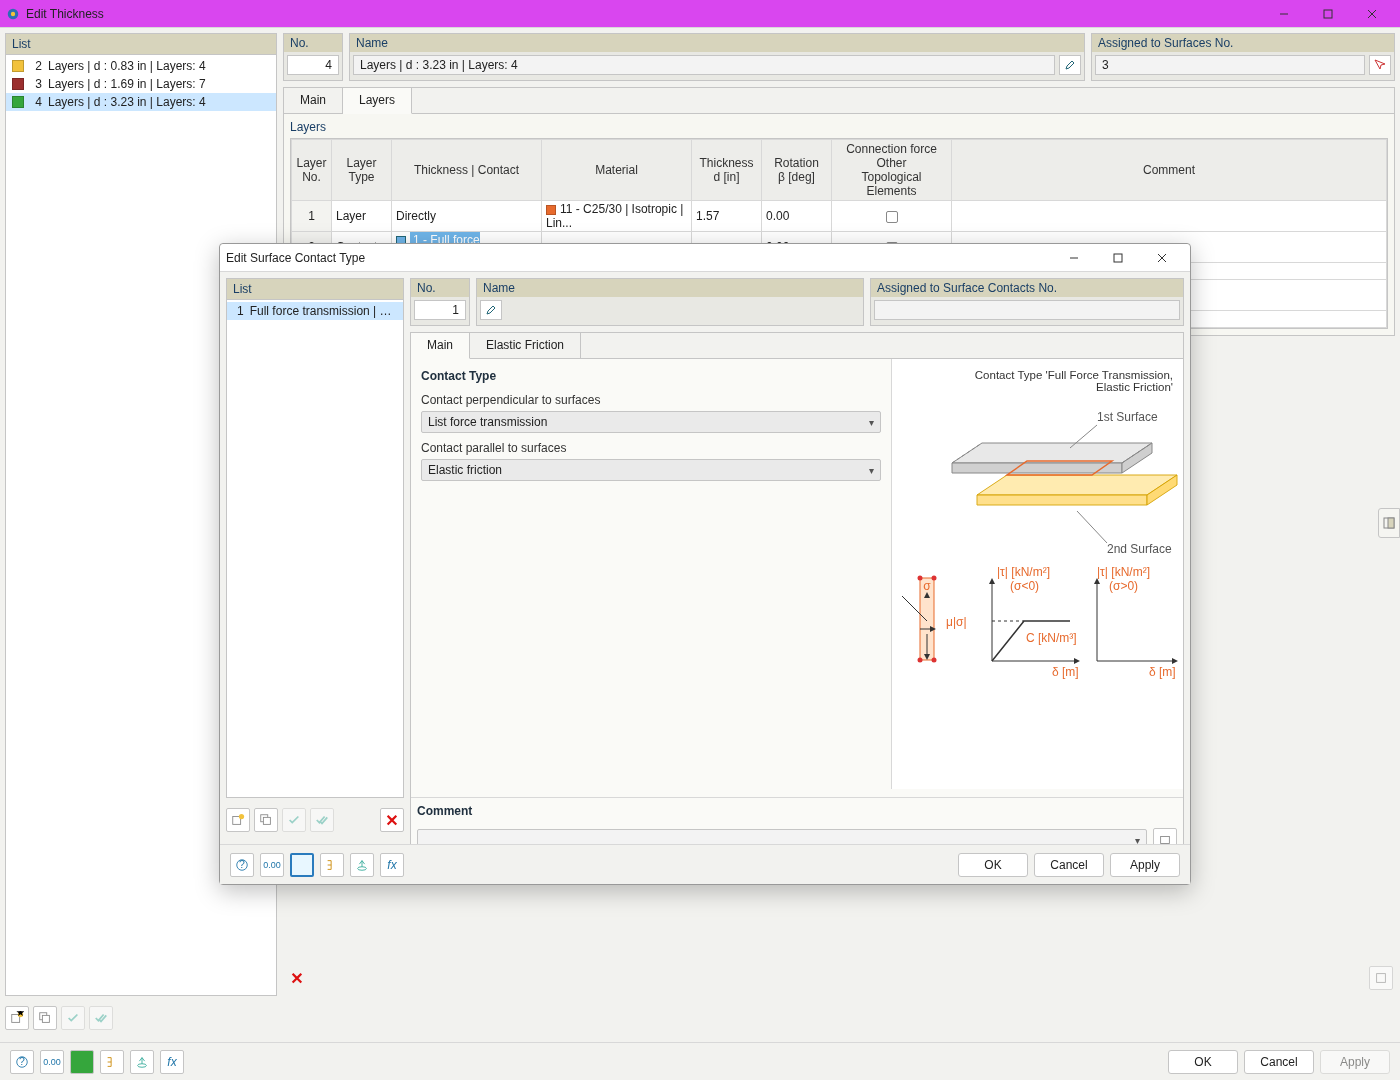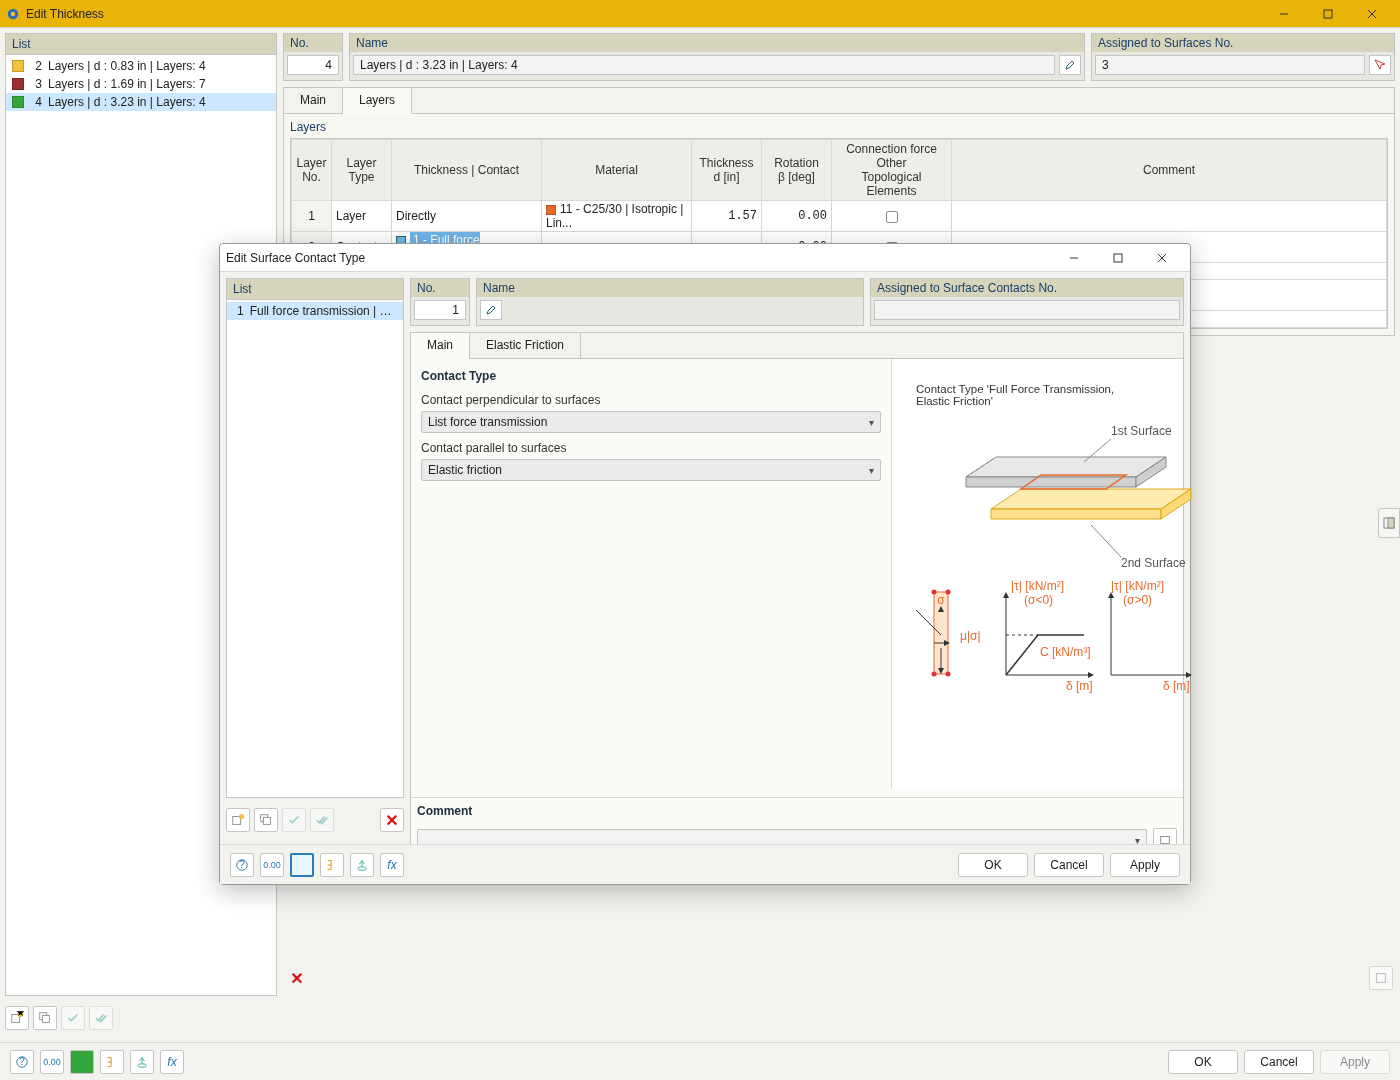--- a/index.html
+++ b/index.html
@@ -13,21 +13,21 @@
   --blue-sel2:#6fb4e8;
   --text:#222;
   --muted:#555;
   --tab-active:#fafaf7;
 }
 *{box-sizing:border-box;font-family:"Segoe UI",Arial,sans-serif;font-size:12px;color:var(--text);}
 html,body{margin:0;padding:0;background:#fff;width:1400px;height:1080px;overflow:hidden;}
 body{background:var(--panel);}
 .chk{display:inline-block;width:12px;height:12px;border:1px solid #888;border-radius:2px;background:#fff;vertical-align:middle;}
 .swatch{display:inline-block;width:10px;height:10px;vertical-align:middle;margin-right:4px;border:1px solid rgba(0,0,0,.2);}
-.titlebar{display:flex;align-items:center;height:28px;background:#eab308;border-bottom:1px solid var(--border2);padding:0 6px;}
+.titlebar{display:flex;align-items:center;height:28px;background:#d946ef;border-bottom:1px solid var(--border2);padding:0 6px;}
 .titlebar .icon{width:14px;height:14px;margin-right:6px;display:flex;align-items:center;justify-content:center;}
 .titlebar .spacer{flex:1;}
 .winbtn{width:44px;height:28px;display:flex;align-items:center;justify-content:center;color:#333;}
 .winbtn svg{width:10px;height:10px;stroke:#333;}
 .main-shell{position:absolute;top:28px;left:0;right:0;bottom:38px;background:var(--panel);padding:5px;}
 .col-list{position:absolute;top:5px;left:5px;width:272px;bottom:46px;background:#fff;border:1px solid var(--border);}
 .group-hdr{background:var(--hdr);padding:3px 6px;font-size:12px;color:#1a3f66;border-bottom:1px solid var(--border);}
 .list-area{padding:2px 0;}
 .list-row{display:flex;align-items:center;height:18px;padding:0 6px;}
 .li-sw{width:12px;height:12px;margin-right:6px;}
@@ -52,39 +52,39 @@
 .tabs-row{position:absolute;top:0;left:0;right:0;height:26px;display:flex;border-bottom:1px solid var(--border);background:var(--panel);}
 .tab{padding:5px 16px;border-right:1px solid var(--border);background:var(--panel);cursor:pointer;}
 .tab.active{background:var(--tab-active);border-bottom:1px solid var(--tab-active);margin-bottom:-1px;}
 .layers-panel{padding:6px;background:#f7f7f2;}
 .subhdr{color:#1a3f66;margin-bottom:4px;}
 .grid{border:1px solid var(--border);background:#fff;font-size:11.5px;}
 .grid table{border-collapse:collapse;width:100%;}
 .grid th{background:#ededea;border:1px solid var(--border2);padding:2px 4px;font-weight:normal;text-align:center;color:#333;}
 .grid td{border:1px solid var(--border2);padding:1px 4px;height:16px;}
 .grid .rnum{text-align:center;background:#f3f3f0;width:34px;}
-.grid .r-right{text-align:right;font-family:Liberation Mono, monospace;}
+.grid .r-right{}
 .cell-sel{background:var(--blue-sel2);color:#fff;}
 
 .outer-btm-strip{position:absolute;left:0;right:0;bottom:0;height:36px;display:flex;align-items:center;gap:4px;padding:0 2px;}
 .red-x{color:#d11;}
 
 .inner-dlg{position:absolute;top:243px;left:219px;width:972px;height:642px;background:var(--panel);border:1px solid #999;box-shadow:0 6px 24px rgba(0,0,0,.25);border-radius:4px;}
 .inner-title{height:28px;background:#fff;display:flex;align-items:center;padding:0 6px;border-bottom:1px solid var(--border2);border-radius:4px 4px 0 0;}
 .inner-title .spacer{flex:1;}
 .inner-body{position:absolute;top:28px;left:0;right:0;bottom:40px;padding:6px;}
 .inner-list{position:absolute;top:6px;left:6px;width:178px;bottom:46px;border:1px solid var(--border);background:#fff;}
 .inner-list .list-row.selected{background:var(--blue-sel);}
 .inner-btm-tool{position:absolute;left:6px;bottom:6px;width:178px;height:36px;display:flex;align-items:center;gap:4px;}
 .inner-right{position:absolute;top:6px;left:190px;right:6px;bottom:6px;}
 .tabs2{margin-top:6px;border:1px solid var(--border);background:#fafaf7;position:relative;padding-top:26px;}
 .tabs-row2{position:absolute;top:0;left:0;right:0;height:26px;display:flex;border-bottom:1px solid var(--border);background:var(--panel);}
 .ct-body{display:flex;min-height:430px;}
 .ct-left{flex:1;padding:10px;}
-.ct-right{width:292px;border-left:1px solid var(--border2);padding:24px;background:#fff;}
+.ct-right{width:292px;border-left:1px solid var(--border2);padding:10px;background:#fff;text-align:right;}
 .ct-hdr{font-weight:bold;color:#20303f;margin-bottom:10px;}
 .lbl{color:#333;margin:8px 0 4px 0;}
 .sel{height:22px;border:1px solid var(--border);background:#eaeaea;border-radius:2px;display:flex;align-items:center;padding:0 6px;justify-content:space-between;}
 .sel .arrow{font-size:10px;color:#555;}
 .comment-row{margin-top:8px;padding:6px;border-top:1px solid var(--border2);}
 .comment-row .sel{background:#f3f3f3;}
 .inner-footer{position:absolute;left:0;right:0;bottom:0;height:40px;display:flex;align-items:center;padding:0 10px;gap:6px;border-top:1px solid var(--border2);background:var(--panel);}
 .btn{min-width:70px;height:24px;border:1px solid var(--border);background:#fff;border-radius:3px;display:flex;align-items:center;justify-content:center;cursor:pointer;}
 .footer-outer{position:absolute;left:0;right:0;bottom:0;height:38px;background:var(--panel);border-top:1px solid var(--border2);display:flex;align-items:center;padding:0 10px;gap:6px;}
 .spacer{flex:1;}

